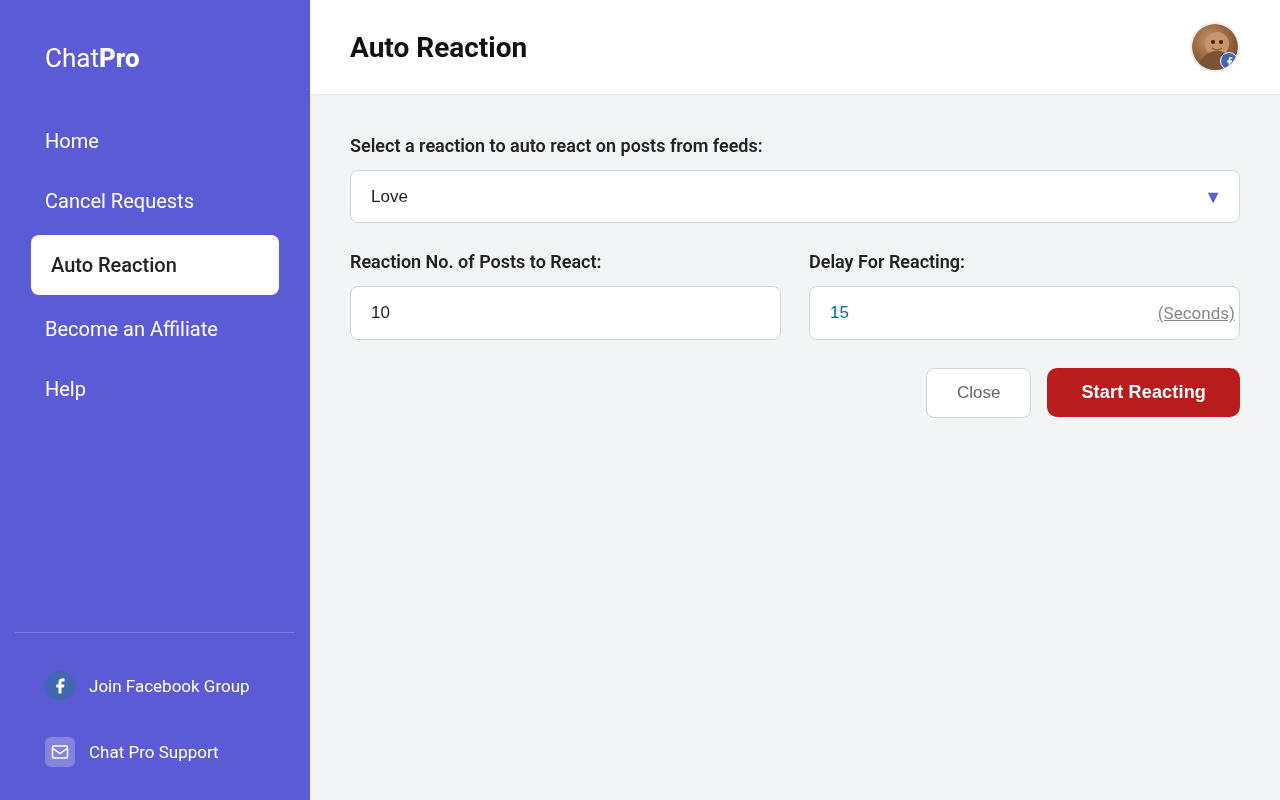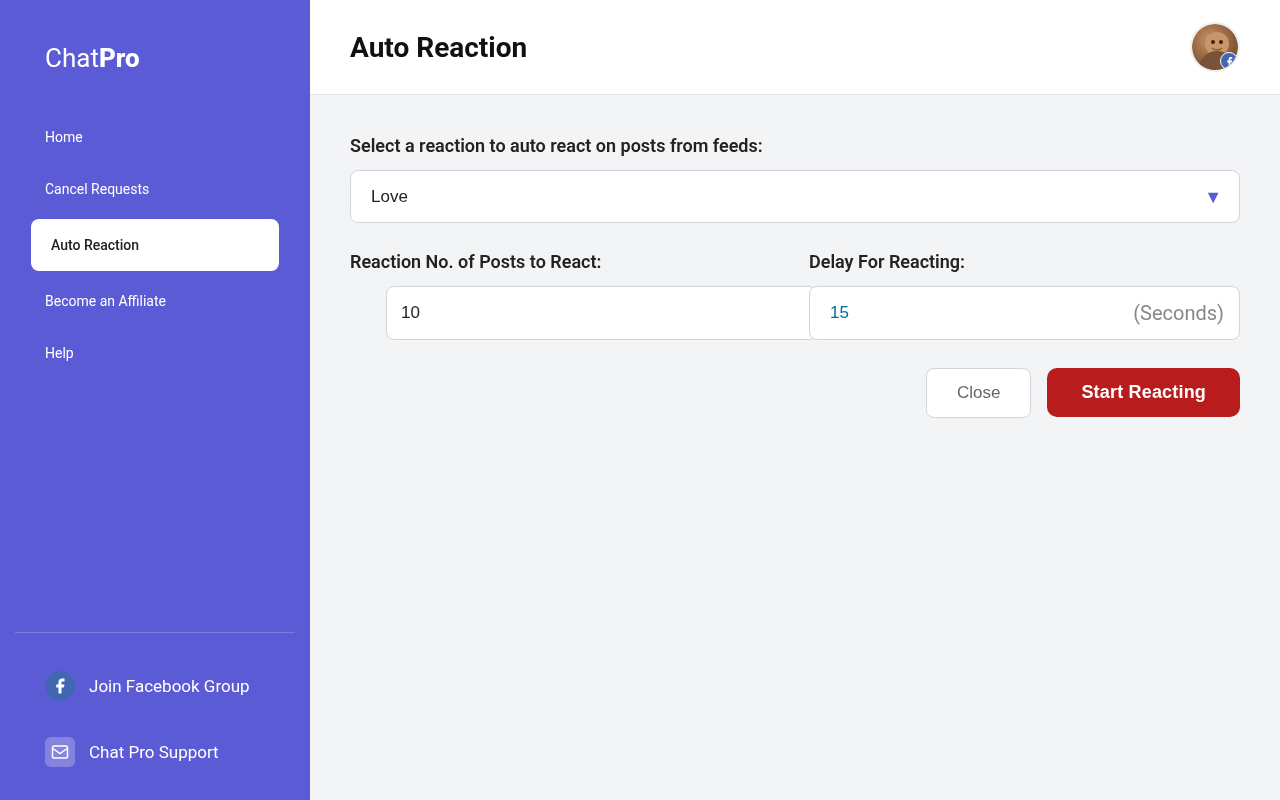--- a/index.html
+++ b/index.html
@@ -47,21 +47,21 @@
     .sidebar-nav {
       flex: 1;
       padding: 10px 0;
     }
 
     .nav-item {
       display: flex;
       align-items: flex-start;
       padding: 18px 30px;
       color: white;
-      font-size: 14px;
+      font-size: 20px;
       cursor: pointer;
       border-radius: 0;
       transition: background 0.15s;
     }
 
     .nav-item.active {
       background: white;
       color: #222;
       border-radius: 8px;
       margin: 4px 16px;
@@ -230,53 +230,53 @@
       gap: 28px;
       align-items: flex-start;
     }
 
     .col-half {
       flex: 1;
     }
 
     .input-field {
       width: 100%;
-      padding: 16px 14px;
+      padding: 16px 20px;
       font-size: 17px;
       border: 1.5px solid #d1d5db;
       border-radius: 8px;
       background: white;
       color: #222;
       outline: none;
-      margin-left: 36px;
     }
 
     .delay-wrapper {
       position: relative;
     }
 
     .delay-wrapper input {
       width: 100%;
       padding: 16px 120px 16px 20px;
       font-size: 17px;
       border: 1.5px solid #d1d5db;
       border-radius: 8px;
       background: white;
       color: #0369a1;
       outline: none;
     }
 
     .delay-unit {
       position: absolute;
-      right: 16px;
+      right: 5px;
       top: 50%;
       transform: translateY(-50%);
       color: #888;
-      font-size: 20px;
+      font-size: 17px;
       pointer-events: none;
+      text-decoration: underline;
     }
 
     .buttons-row {
       display: flex;
       gap: 16px;
       align-items: flex-start;
       justify-content: flex-end;
     }
 
     .btn-close {

